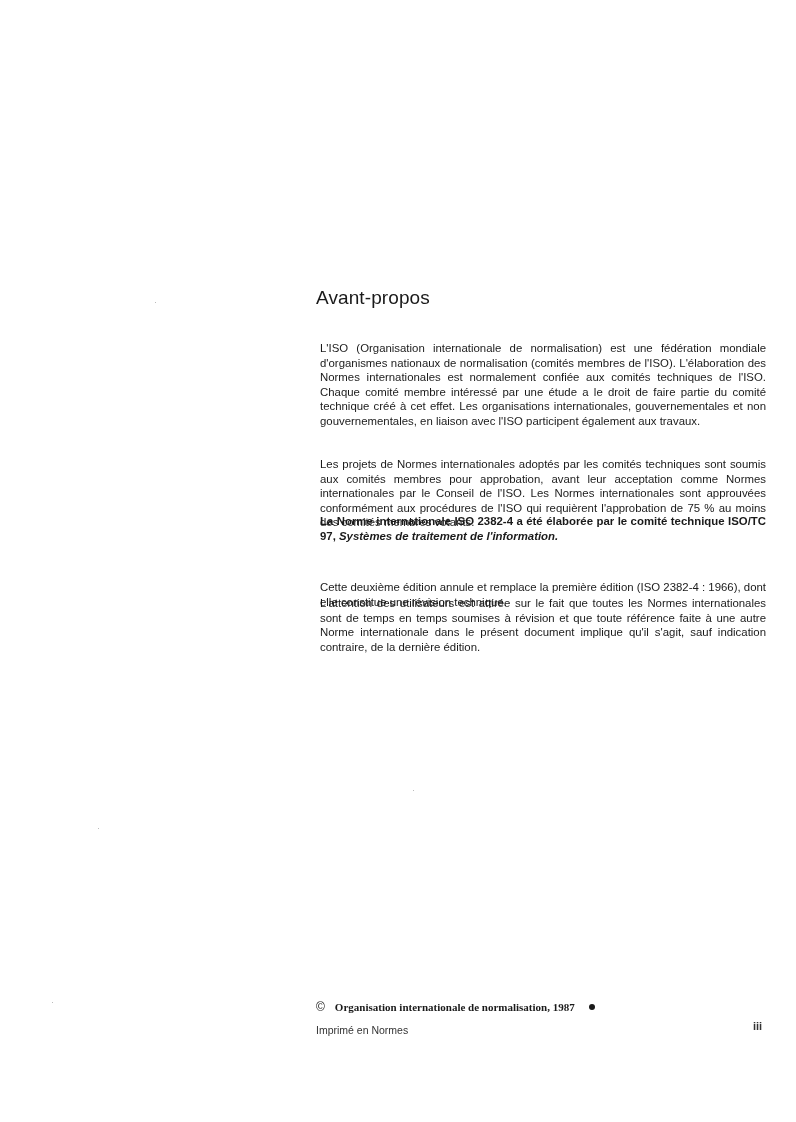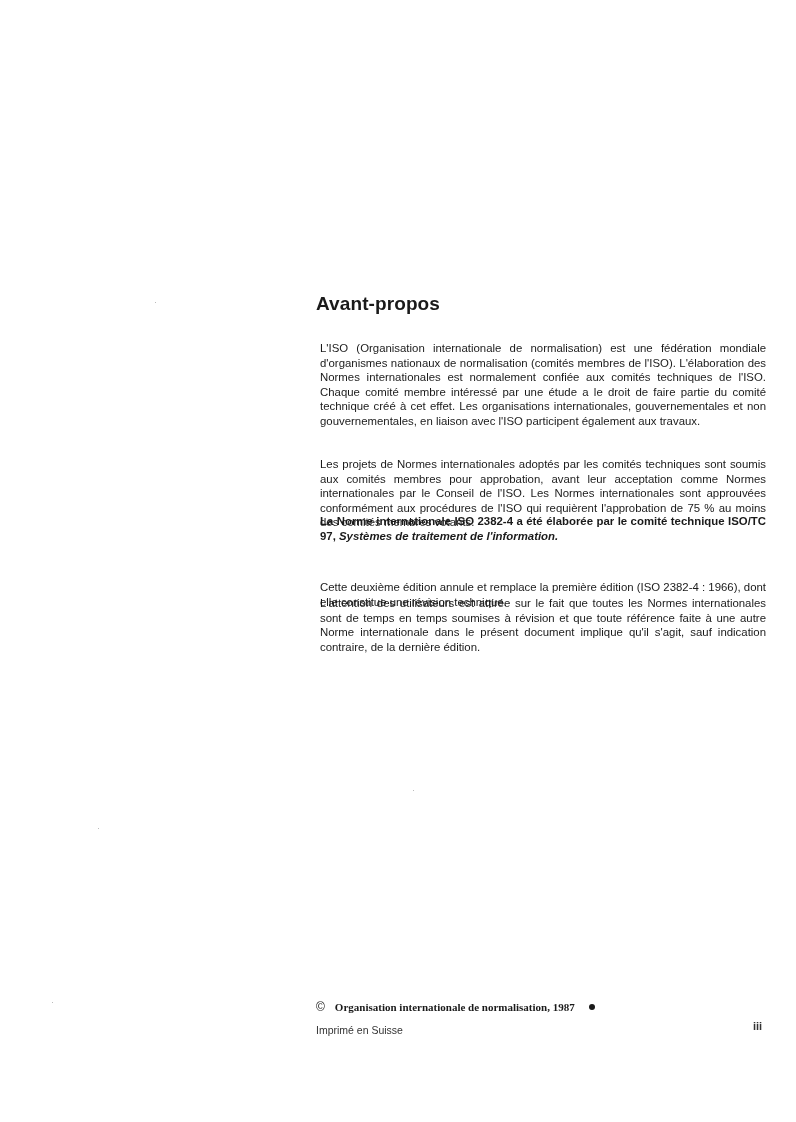--- a/index.html
+++ b/index.html
@@ -11,23 +11,23 @@
       width: 796px;
       height: 1122px;
       position: relative;
       overflow: hidden;
       font-family: "Liberation Sans", sans-serif;
       color: #1a1a1a;
     }
     .page-title {
       position: absolute;
       left: 316px;
-      top: 293px;
+      top: 287px;
       font-size: 19px;
-      font-weight: bold;
+      font-weight: normal;
       letter-spacing: 0.1px;
       margin: 0;
     }
     .body-text {
       position: absolute;
       left: 316px;
       width: 446px;
       font-size: 11.4px;
       line-height: 14.6px;
       text-align: justify;
@@ -103,20 +103,20 @@
 <p class="body-text para-4">Cette deuxième édition annule et remplace la première édition (ISO 2382-4 : 1966), dont elle constitue une révision technique.</p>
 
 <p class="body-text para-5">L'attention des utilisateurs est attirée sur le fait que toutes les Normes internationales sont de temps en temps soumises à révision et que toute référence faite à une autre Norme internationale dans le présent document implique qu'il s'agit, sauf indication contraire, de la dernière édition.</p>
 
 <div class="copyright-line">
   <span class="copyright-symbol">©</span>
   <span class="copyright-text">Organisation internationale de normalisation, 1987</span>
   <span class="bullet"></span>
 </div>
 
-<div class="printed">Imprimé en Suisse</div>
+<div class="printed">Imprimé en Normes</div>
 
 <div class="page-number">iii</div>
 
 <div class="speck" style="left:155px;top:302px;"></div>
 <div class="speck" style="left:413px;top:790px;"></div>
 <div class="speck" style="left:98px;top:828px;"></div>
 <div class="speck" style="left:52px;top:1002px;"></div>
 
 </body></html>

